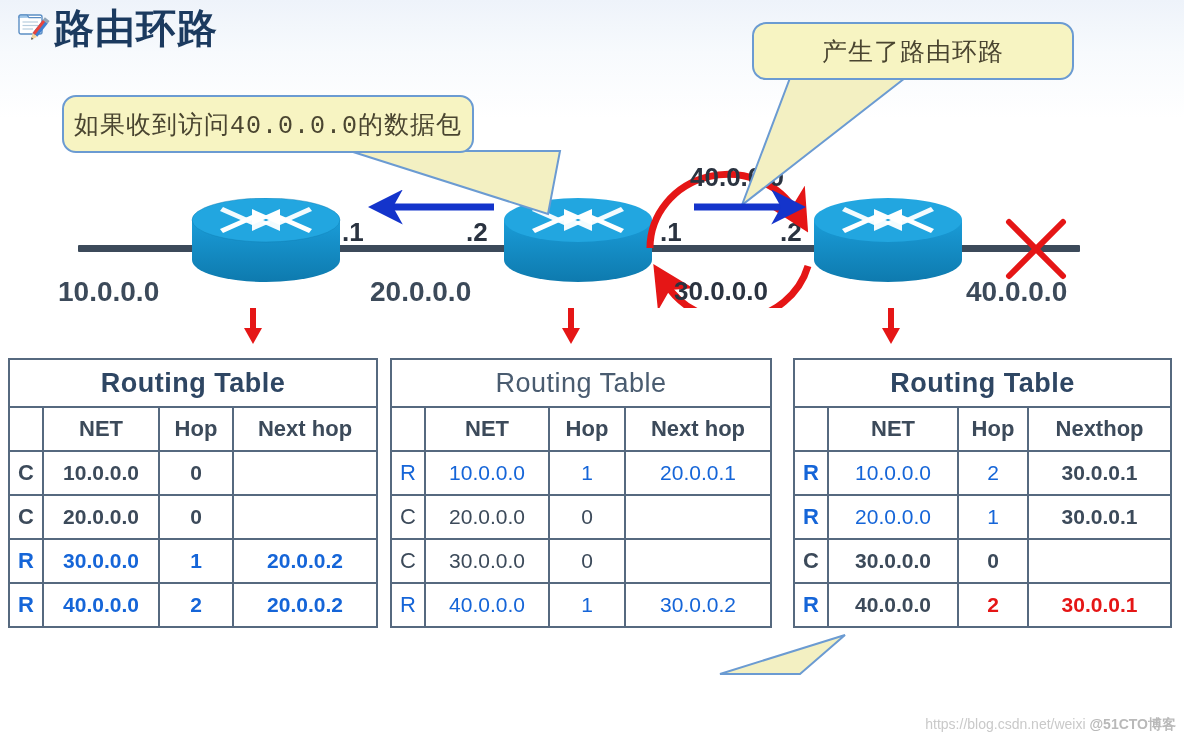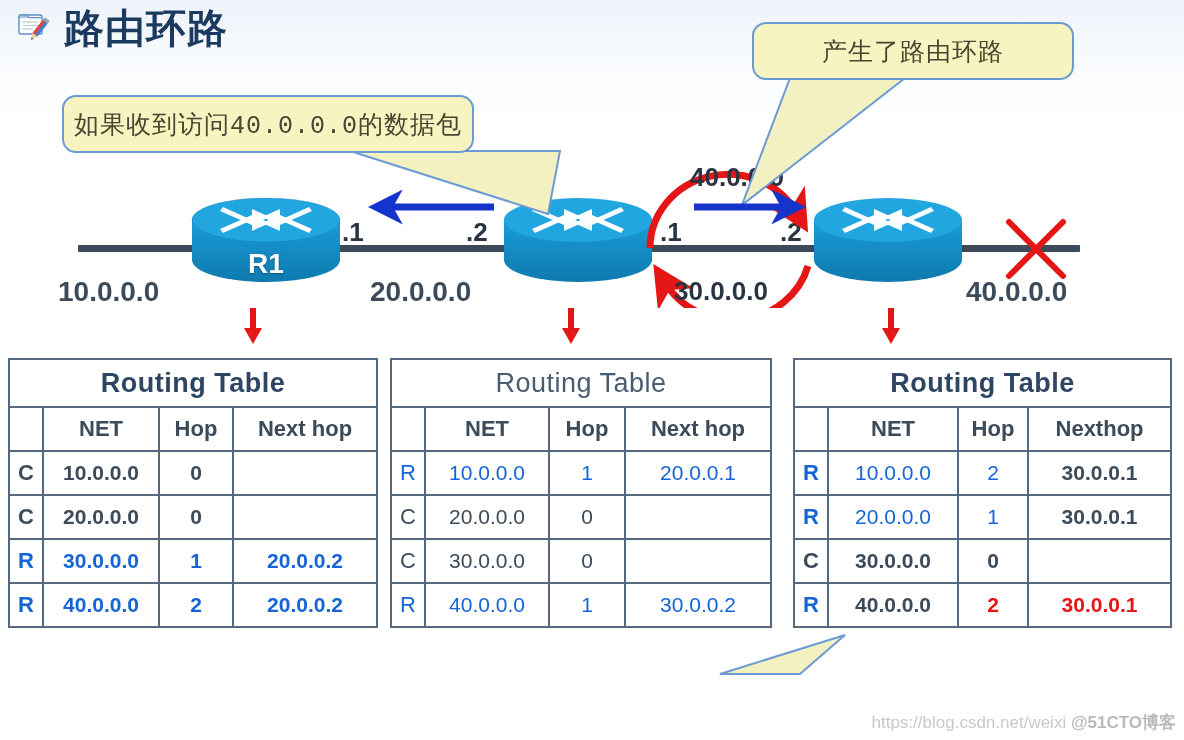--- a/index.html
+++ b/index.html
@@ -20,21 +20,20 @@
     background: linear-gradient(180deg, #eef3fa 0%, #f7fafd 7%, #ffffff 16%, #ffffff 100%);
   }
 
   
   .title-row {
     position: absolute;
     left: 18px;
     top: 8px;
     display: flex;
     align-items: center;
-    gap: 10px;
   }
   .title-icon {
     width: 36px;
     height: 34px;
     position: relative;
     flex: 0 0 auto;
   }
   .title-text {
     font-size: 40px;
     font-weight: bold;
@@ -161,21 +160,21 @@
 
   
   #table-r2 td { font-weight: normal; }
   #table-r2 .cap { font-weight: normal; color: #4a5c70; }
   #table-r2 .hd { font-weight: bold; }
 
   .watermark {
     position: absolute;
     right: 8px;
     bottom: 6px;
-    font-size: 17px;
+    font-size: 14px;
     color: #c9c9c9;
     z-index: 9;
     white-space: nowrap;
   }
   .watermark .wm2 { color: #b9b9b9; font-weight: bold; }
 
   svg { display: block; }
 </style>
 </head>
 <body>
@@ -239,21 +238,20 @@
       <path d="M2 22 L2 62 A74 22 0 0 0 150 62 L150 22 Z" fill="url(#rbody1)"></path>
       <ellipse cx="76" cy="22" rx="74" ry="22" fill="#22a6e0"></ellipse>
       <g fill="#ffffff">
         <path d="M30 31 L62 17 L62 11 L80 19 L62 27 L62 22 L33 35 Z"></path>
         <path d="M122 31 L90 17 L90 11 L72 19 L90 27 L90 22 L119 35 Z"></path>
         <path d="M30 13 L62 27 L62 33 L80 25 L62 17 L62 22 L33 9 Z" opacity="0.95"></path>
         <path d="M122 13 L90 27 L90 33 L72 25 L90 17 L90 22 L119 9 Z" opacity="0.95"></path>
       </g>
       <ellipse cx="76" cy="22" rx="74" ry="22" fill="none" stroke="#0e7aae" stroke-width="1" opacity=".4"></ellipse>
     </svg>
-    <div class="label">R1</div>
   </div>
 
   <div class="router" style="left:502px; top:198px;">
     <svg width="152" height="86" viewBox="0 0 152 86">
       <defs>
         <linearGradient id="rbody2" x1="0" y1="0" x2="0" y2="1">
           <stop offset="0" stop-color="#1a9cd8"></stop>
             <stop offset="1" stop-color="#0e7aae"></stop>
         </linearGradient>
       </defs>

